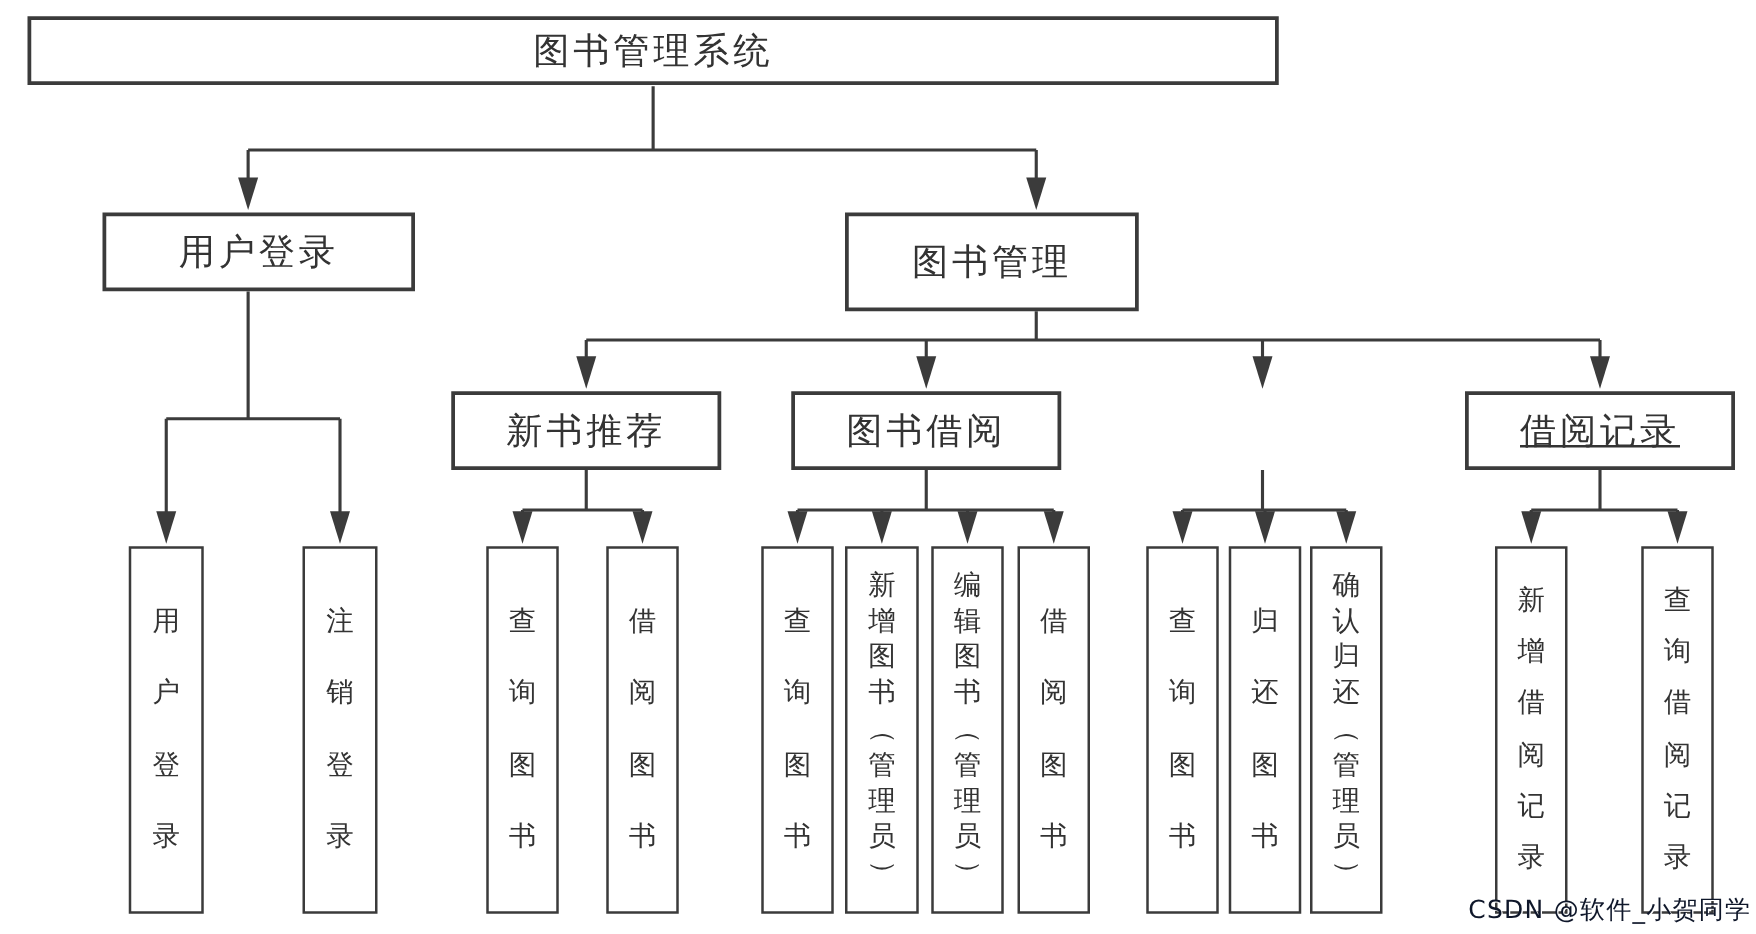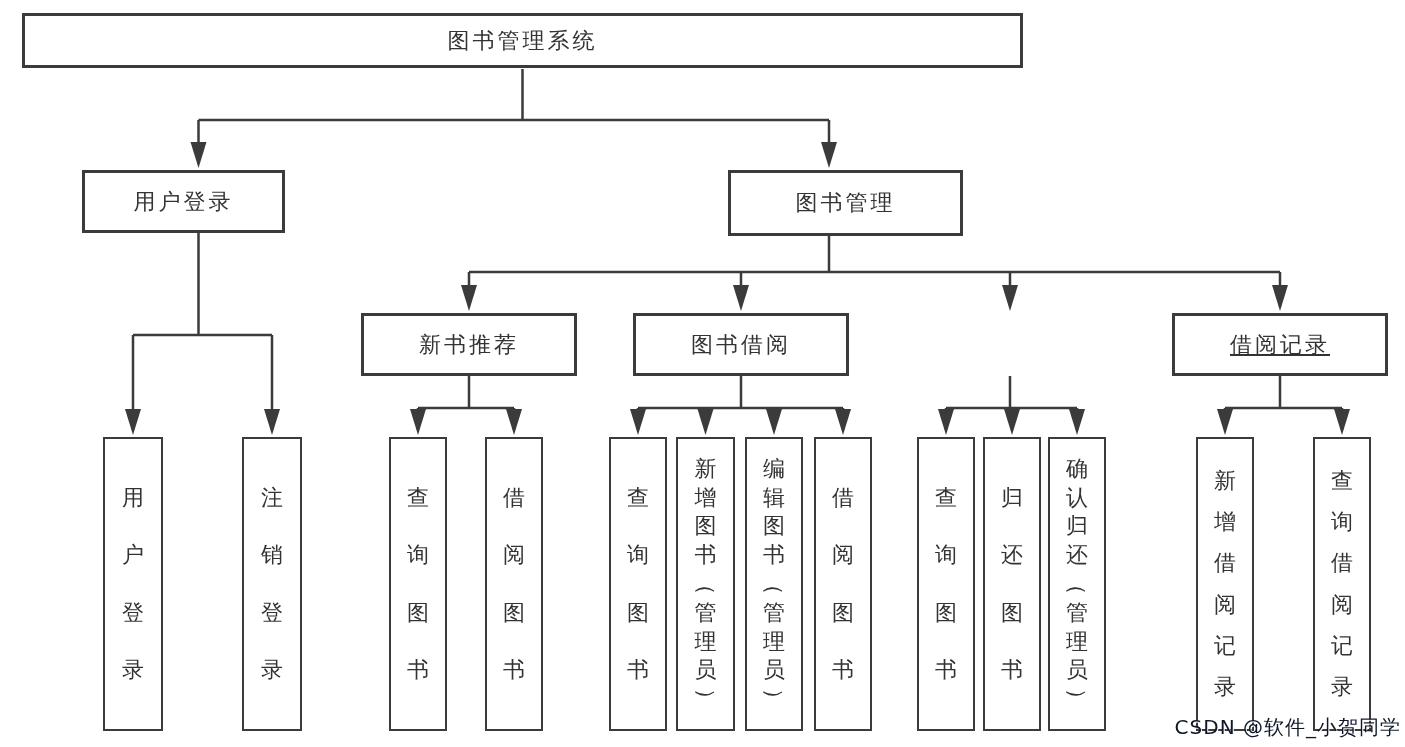--- a/index.html
+++ b/index.html
@@ -27,28 +27,28 @@
     box-sizing: border-box;
     background: #ffffff;
     border: 3px solid #3b3b3b;
     color: #333333;
     display: flex;
     align-items: center;
     justify-content: center;
     z-index: 2;
   }
   .hbox {
-    font-size: 22px;
+    font-size: 29px;
     letter-spacing: 3px;
     white-space: nowrap;
     text-align: center;
   }
   .root-box  { left: 22px;  top: 13px;  width: 1001px; height: 55px; }
-  .l2a       { left: 82px;  top: 170px; width: 203px;  height: 63px; }
-  .l2b       { left: 728px; top: 170px; width: 235px;  height: 66px; }
+  .l2a       { left: 82px;  top: 170px; width: 250px;  height: 63px; }
+  .l2b       { left: 676px; top: 170px; width: 235px;  height: 79px; }
   .l3        { top: 313px;  height: 63px; width: 216px; }
   .l3a { left: 361px; }
   .l3b { left: 633px; }
   .l3c { left: 902px; }
   .l3d { left: 1172px; text-decoration: underline; }
   .leaf {
     top: 437px;
     height: 294px;
     width: 58px;
     border-width: 2.5px;

